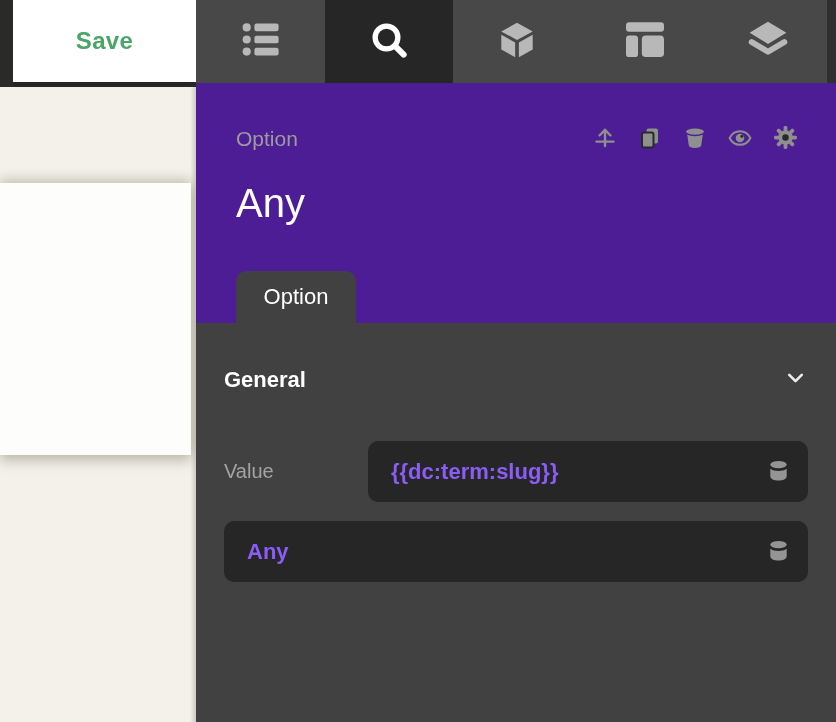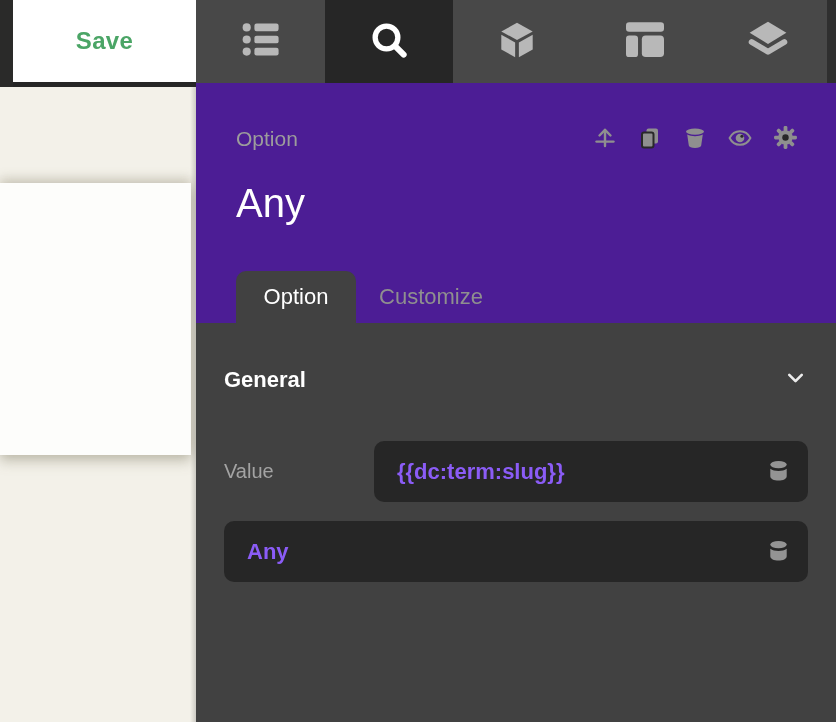--- a/index.html
+++ b/index.html
@@ -41,21 +41,21 @@
   .panel-tabs { position:absolute; bottom:0; left:40px; display:flex; align-items:flex-end; }
   .panel-tab { height:52px; display:flex; align-items:center; justify-content:center; font-size:22px; cursor:pointer; }
   .panel-tab.active { width:120px; background:#414141; border-radius:10px 10px 0 0; color:#fff; font-weight:500; }
   .panel-tab.inactive { width:150px; color:#8f8f8f; }
 
   .panel-body { height:399px; background:#414141; padding:0 28px; }
   .section-header { padding-top:42px; display:flex; align-items:center; justify-content:space-between; cursor:pointer; }
   .section-title { color:#ffffff; font-size:22px; font-weight:700; line-height:26px; }
 
   .field-row { display:flex; align-items:center; }
-  .row-value { margin-top:47px;gap:6px; }
+  .row-value { margin-top:47px; }
   .row-label { margin-top:19px; }
   .row-disabled { margin-top:32px; }
   .field-label { width:144px; flex:none; color:#a3a3a3; font-size:20px; }
   .field-control { flex:1; position:relative; height:61px; }
   .text-input { width:100%; height:61px; background:#262626; border:none; outline:none; border-radius:10px;
                 color:#8b5cf6; font-size:22px; font-weight:700; font-family:inherit;
                 padding:0 56px 0 23px; }
   .db-icon-btn { position:absolute; right:19px; top:50%; transform:translateY(-50%);
                  background:none; border:none; padding:0; cursor:pointer; line-height:0; }
 
@@ -191,23 +191,20 @@
           </button>
         </div>
       </div>
 
       <div class="element-title">Any</div>
 
       <div class="panel-tabs">
         <div class="panel-tab active">
           <span>Option</span>
         </div>
-        <div class="panel-tab inactive">
-          <span>Customize</span>
-        </div>
       </div>
     </div>
 
     <div class="panel-body">
 
       <div class="section-header">
         <span class="section-title">General</span>
         <span>
           <svg width="25" height="25" viewBox="0 0 24 24" fill="none" stroke="#ececec" stroke-width="2.5" stroke-linecap="round" stroke-linejoin="round">
             <path d="M6 9.5 L12 15.5 L18 9.5"></path>

